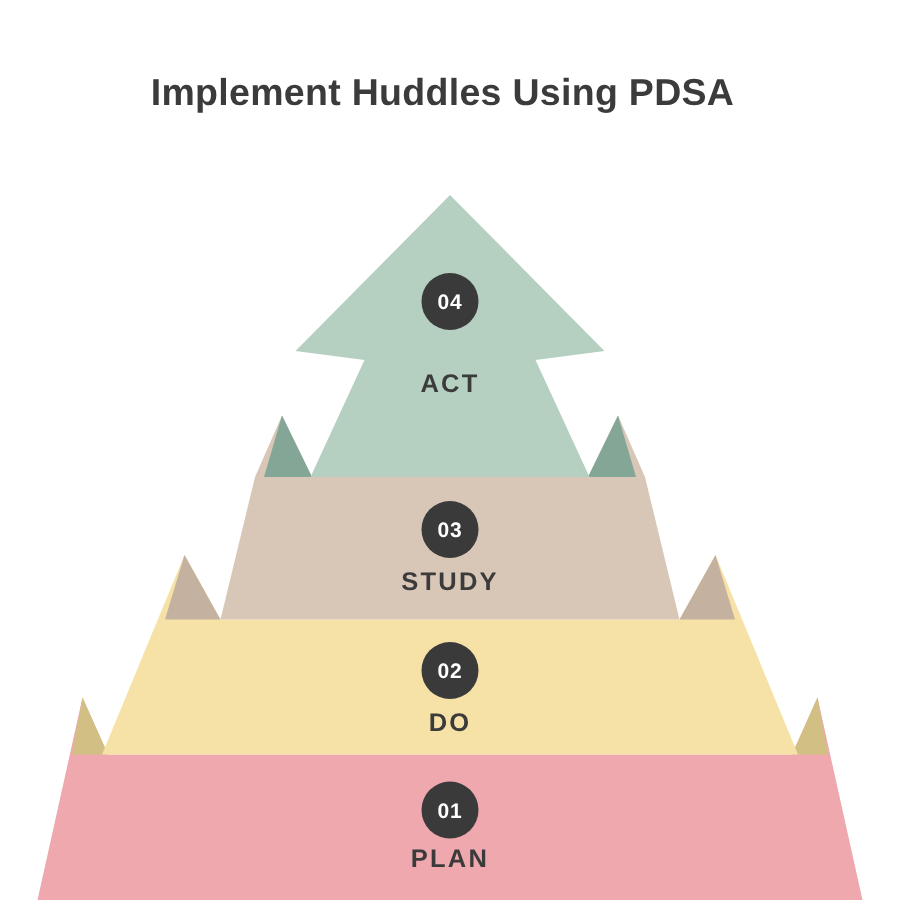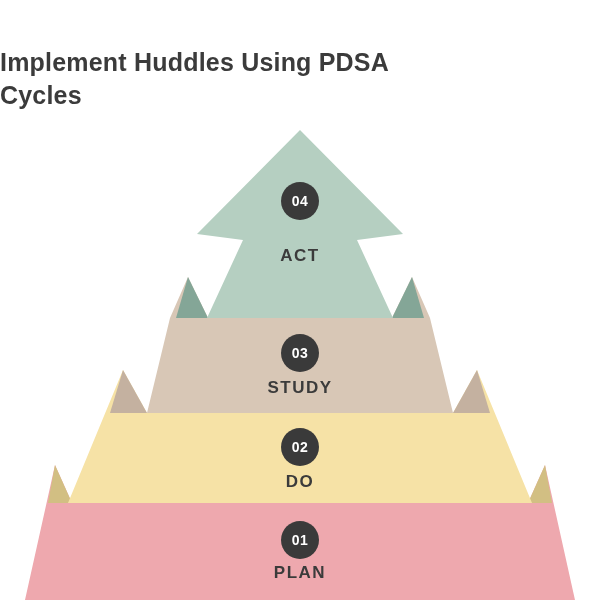--- a/index.html
+++ b/index.html
@@ -13,20 +13,21 @@
     height: 600px;
     background: #ffffff;
     overflow: hidden;
     font-family: "Liberation Sans", "DejaVu Sans", sans-serif;
   }
   #title {
     position: absolute;
     top: 46px;
     left: 0;
     width: 590px;
+    text-align: center;
     font-size: 25px;
     line-height: 33px;
     font-weight: 700;
     color: #3b3b3b;
     letter-spacing: 0.2px;
   }
   #pyramid-svg {
     position: absolute;
     top: 0;
     left: 0;
@@ -90,16 +91,15 @@
 
     <g>
       <circle cx="300" cy="540" r="19" fill="#3a3a3a"></circle>
       <text class="badge-number" x="300" y="545" text-anchor="middle">01</text>
       <text class="layer-label" x="300" y="578" text-anchor="middle">PLAN</text>
     </g>
   </svg>
 
   <div id="title">
     <div>Implement Huddles Using PDSA</div>
-    <div>Cycles</div>
   </div>
 
 </div>
 
 </body></html>

